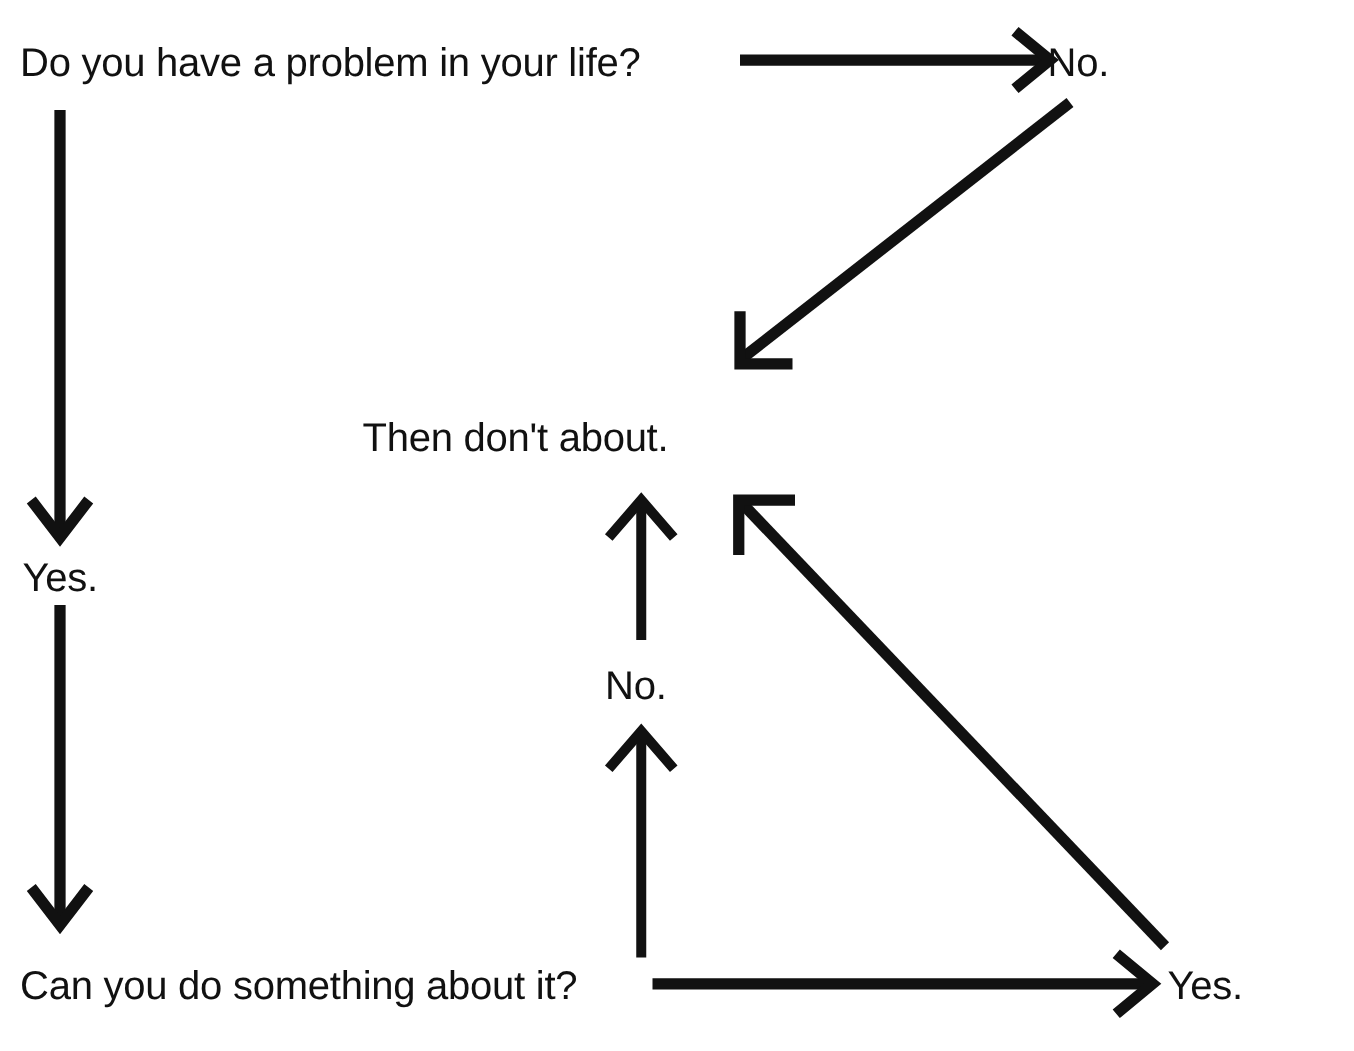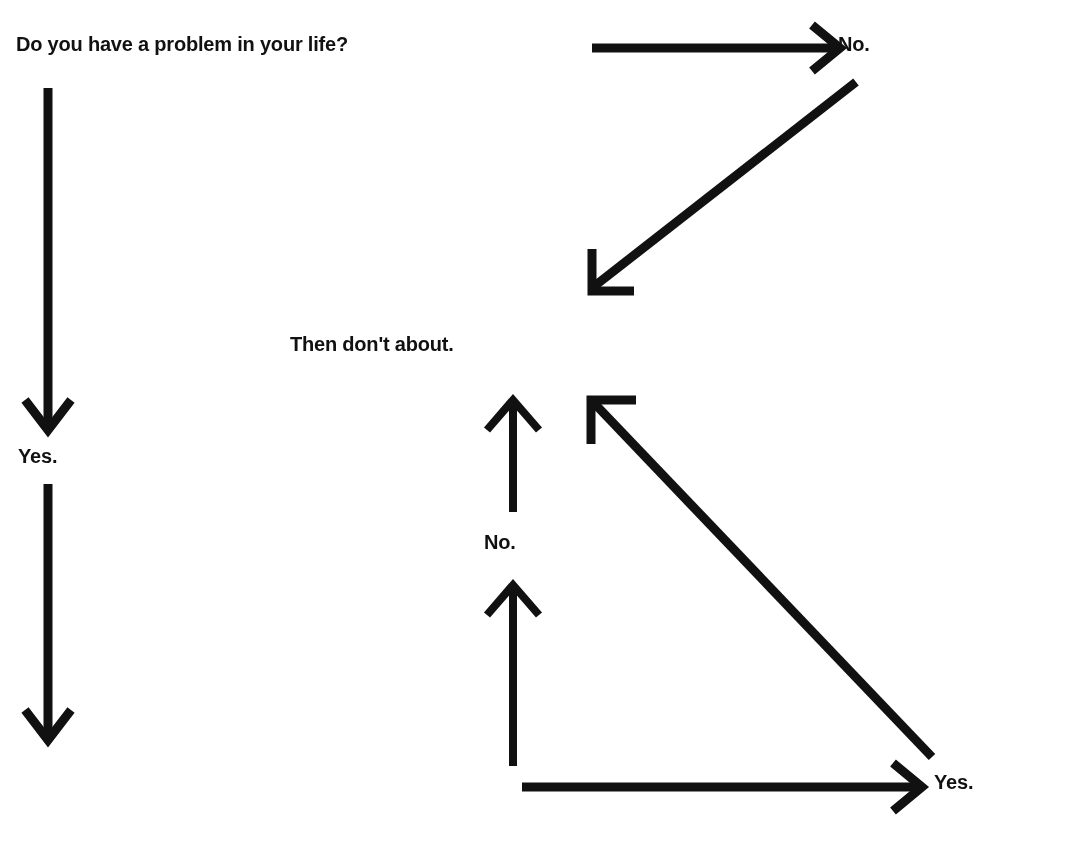--- a/index.html
+++ b/index.html
@@ -11,22 +11,22 @@
     position: relative;
     width: 1083px;
     height: 841px;
     background: #ffffff;
     overflow: hidden;
     font-family: "Liberation Sans", sans-serif;
   }
   .label {
     position: absolute;
     color: #111111;
-    font-weight: bold;
-    font-size: 20px;
+    font-weight: normal;
+    font-size: 32px;
     line-height: 1;
     white-space: nowrap;
     letter-spacing: -0.2px;
   }
   #flow-svg {
     position: absolute;
     left: 0;
     top: 0;
     width: 1083px;
     height: 841px;
@@ -94,16 +94,17 @@
   <div class="label" style="left:16px; top:34px;">Do you have a problem in your life?</div>
 
   <div class="label" style="left:838px; top:34px;">No.</div>
 
   <div class="label" style="left:290px; top:334px;">Then don't about.</div>
 
   <div class="label" style="left:18px; top:446px;">Yes.</div>
 
   <div class="label" style="left:484px; top:532px;">No.</div>
 
+  <div class="label" style="left:16px; top:772px;">Can you do something about it?</div>
 
   <div class="label" style="left:934px; top:772px;">Yes.</div>
 
 </div>
 
 </body></html>

